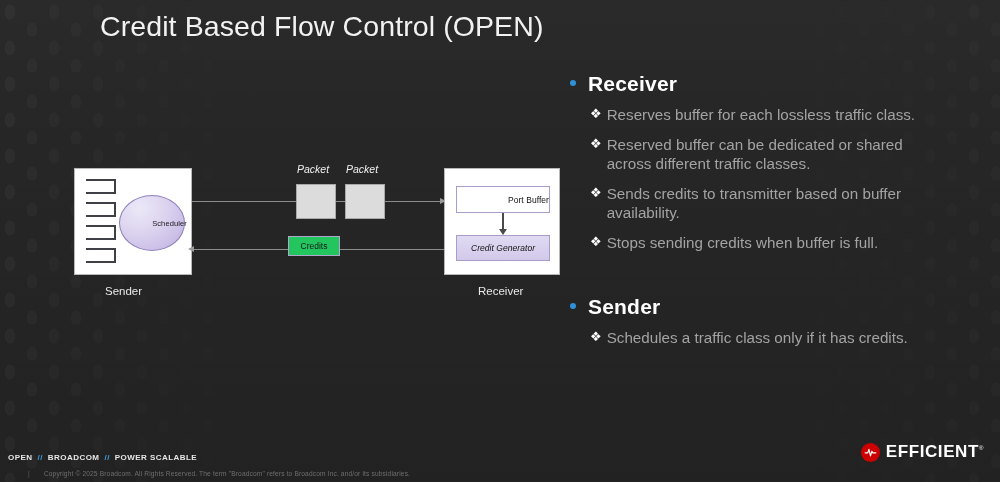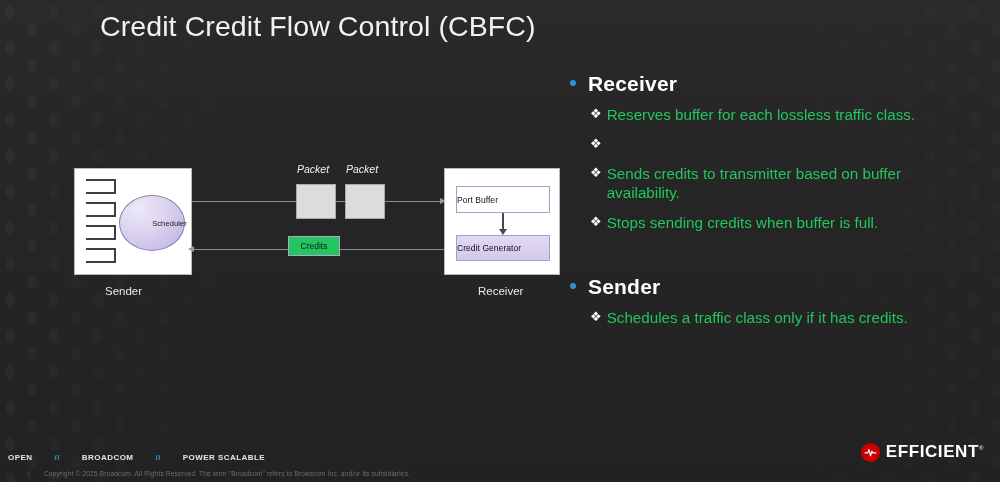--- a/index.html
+++ b/index.html
@@ -201,32 +201,32 @@
   }
   .port-buffer {
     position: absolute;
     left: 11px;
     top: 17px;
     width: 94px;
     height: 27px;
     background: #ffffff;
     border: 1px solid #a99ccc;
     box-sizing: border-box;
-    display: flex; align-items: center; justify-content: flex-start;
+    display: flex; align-items: center; justify-content: flex-end;
   }
   .credit-generator {
     position: absolute;
     left: 11px;
     top: 66px;
     width: 94px;
     height: 26px;
     background: linear-gradient(to bottom, #e0daf2 0%, #d2c9ea 100%);
     border: 1px solid #a99ccc;
     box-sizing: border-box;
-    display: flex; align-items: center; 
+    display: flex; align-items: center; justify-content: center; font-style: italic;
   }
   .port-buffer span, .credit-generator span {
     font-size: 8.5px;
     color: #111111;
     letter-spacing: 0.05px;
   }
   .inner-arrow-line {
     position: absolute;
     left: 57px;
     top: 44px;
@@ -281,33 +281,33 @@
   }
   .bullet-mark {
     font-size: 13px;
     line-height: 18px;
     color: #ffffff;
     flex: 0 0 auto;
   }
   .bullet-text {
     font-size: 15.2px;
     line-height: 19px;
-    color: #22c55e;
+    color: #a3a3a3;
     max-width: 310px;
   }
   .section-sender { margin-top: 43px; }
 
   
   .footer-bar {
     position: absolute;
     left: 8px;
     bottom: 20px;
     display: flex;
     align-items: center;
-    gap: 22px;
+    gap: 5px;
     font-size: 8px;
     font-weight: bold;
     letter-spacing: 0.45px;
     color: #e6e6e6;
   }
   .footer-sep { color: #3f9fdc; font-weight: bold; }
   .copyright {
     position: absolute;
     left: 28px;
     bottom: 5px;
@@ -346,21 +346,21 @@
 </style>
 </head>
 <body>
 
 <div class="slide">
 
   <div class="bg-texture"></div>
   <div class="bg-texture right"></div>
   <div class="bg-vignette"></div>
 
-  <div class="slide-title">Credit Credit Flow Control (CBFC)</div>
+  <div class="slide-title">Credit Based Flow Control (OPEN)</div>
 
   <div class="diagram">
 
     <div class="sender-box">
       <div class="queues">
         <div class="queue q1"></div>
         <div class="queue q2"></div>
         <div class="queue q3"></div>
         <div class="queue q4"></div>
       </div>
@@ -408,20 +408,21 @@
         <div class="head-dot"></div>
         <div class="head-text">Receiver</div>
       </div>
       <ul class="bullets">
         <li class="bullet">
           <span class="bullet-mark">❖</span>
           <span class="bullet-text">Reserves buffer for each lossless traffic class.</span>
         </li>
         <li class="bullet">
           <span class="bullet-mark">❖</span>
+          <span class="bullet-text">Reserved buffer can be dedicated or shared across different traffic classes.</span>
         </li>
         <li class="bullet">
           <span class="bullet-mark">❖</span>
           <span class="bullet-text">Sends credits to transmitter based on buffer availability.</span>
         </li>
         <li class="bullet">
           <span class="bullet-mark">❖</span>
           <span class="bullet-text">Stops sending credits when buffer is full.</span>
         </li>
       </ul>

